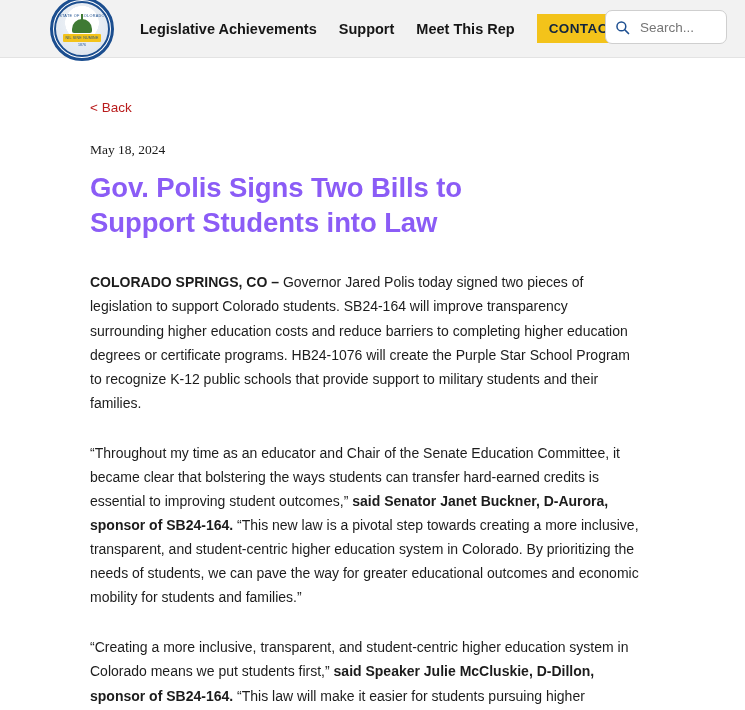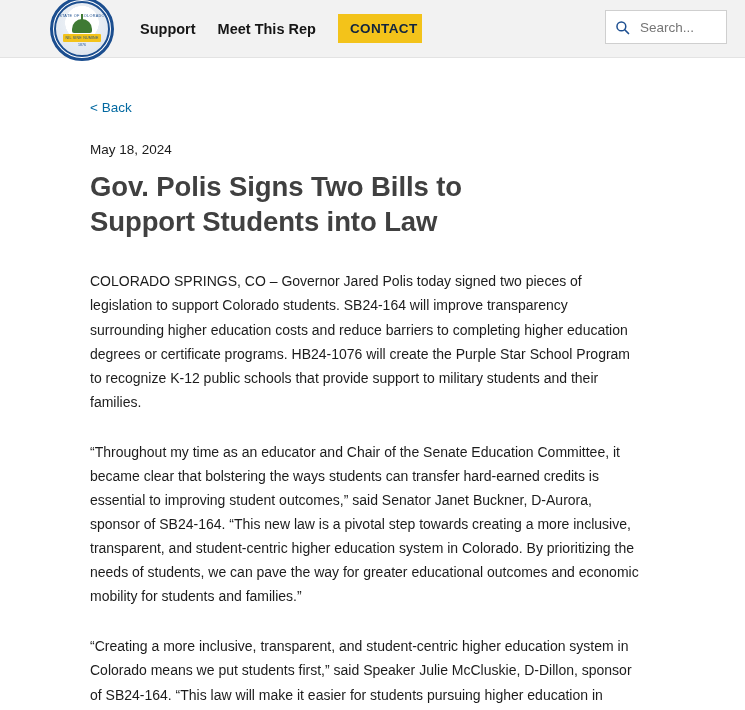--- a/index.html
+++ b/index.html
@@ -118,21 +118,21 @@
     width: 122px;
   }
   .search-field {
     display: flex;
     align-items: center;
     gap: 8px;
     width: 122px;
     height: 34px;
     background: #fff;
     border: 1px solid #cfcfcf;
-    border-radius: 0;
+    border-radius: 7px;
     padding: 0 9px;
   }
   .search-field input {
     border: none;
     outline: none;
     font-size: 13.5px;
     color: #7b7b7b;
     font-family: "Liberation Sans", sans-serif;
     width: 100%;
     background: transparent;
@@ -140,64 +140,66 @@
   .search-icon { flex: 0 0 auto; display:flex; }
 
   
   .content {
     padding: 0 60px 0 90px;
   }
   .back-link {
     display: inline-block;
     margin-top: 42px;
     font-size: 13.5px;
-    color: #0369a1;
+    color: #b91c1c;
     text-decoration: none;
   }
   .date {
     margin-top: 26px;
     font-size: 13.5px;
     color: #1c1c1c;
+    font-family: Liberation Serif, serif;
   }
   h1.title {
     margin: 12px 0 0 0;
     font-size: 27.5px;
     line-height: 1.28;
-    color: #404040;
+    color: #8b5cf6;
     font-weight: bold;
     max-width: 470px;
     letter-spacing: -.1px;
   }
   p.body {
     margin: 26px 0 0 0;
     font-size: 14px;
     line-height: 1.72;
     color: #1c1c1c;
     max-width: 552px;
   }
   p.body.first { margin-top: 30px; }
-  .bold { font-weight: normal; }
+  .bold { font-weight: bold; }
 </style>
 </head>
 <body>
 
 <div class="site-header">
 
   <div class="logo">
     <div class="seal-inner">
       <div class="seal-top">STATE OF COLORADO</div>
       <div class="seal-dome"></div>
       <div class="seal-band">
         <span>NIL SINE NUMINE</span>
       </div>
       <div class="seal-bottom">1876</div>
     </div>
   </div>
 
   <nav class="nav">
+    <a href="#">Legislative Achievements</a>
     <a href="#">Support</a>
     <a href="#">Meet This Rep</a>
     <a href="#" class="contact-btn">CONTACT</a>
   </nav>
 
   <div class="search-wrap">
     <div class="search-field">
       <span class="search-icon">
         <svg width="15" height="15" viewBox="0 0 16 16" fill="none" aria-hidden="true">
           <circle cx="6.8" cy="6.8" r="4.7" stroke="#1d4f91" stroke-width="1.6"></circle>

